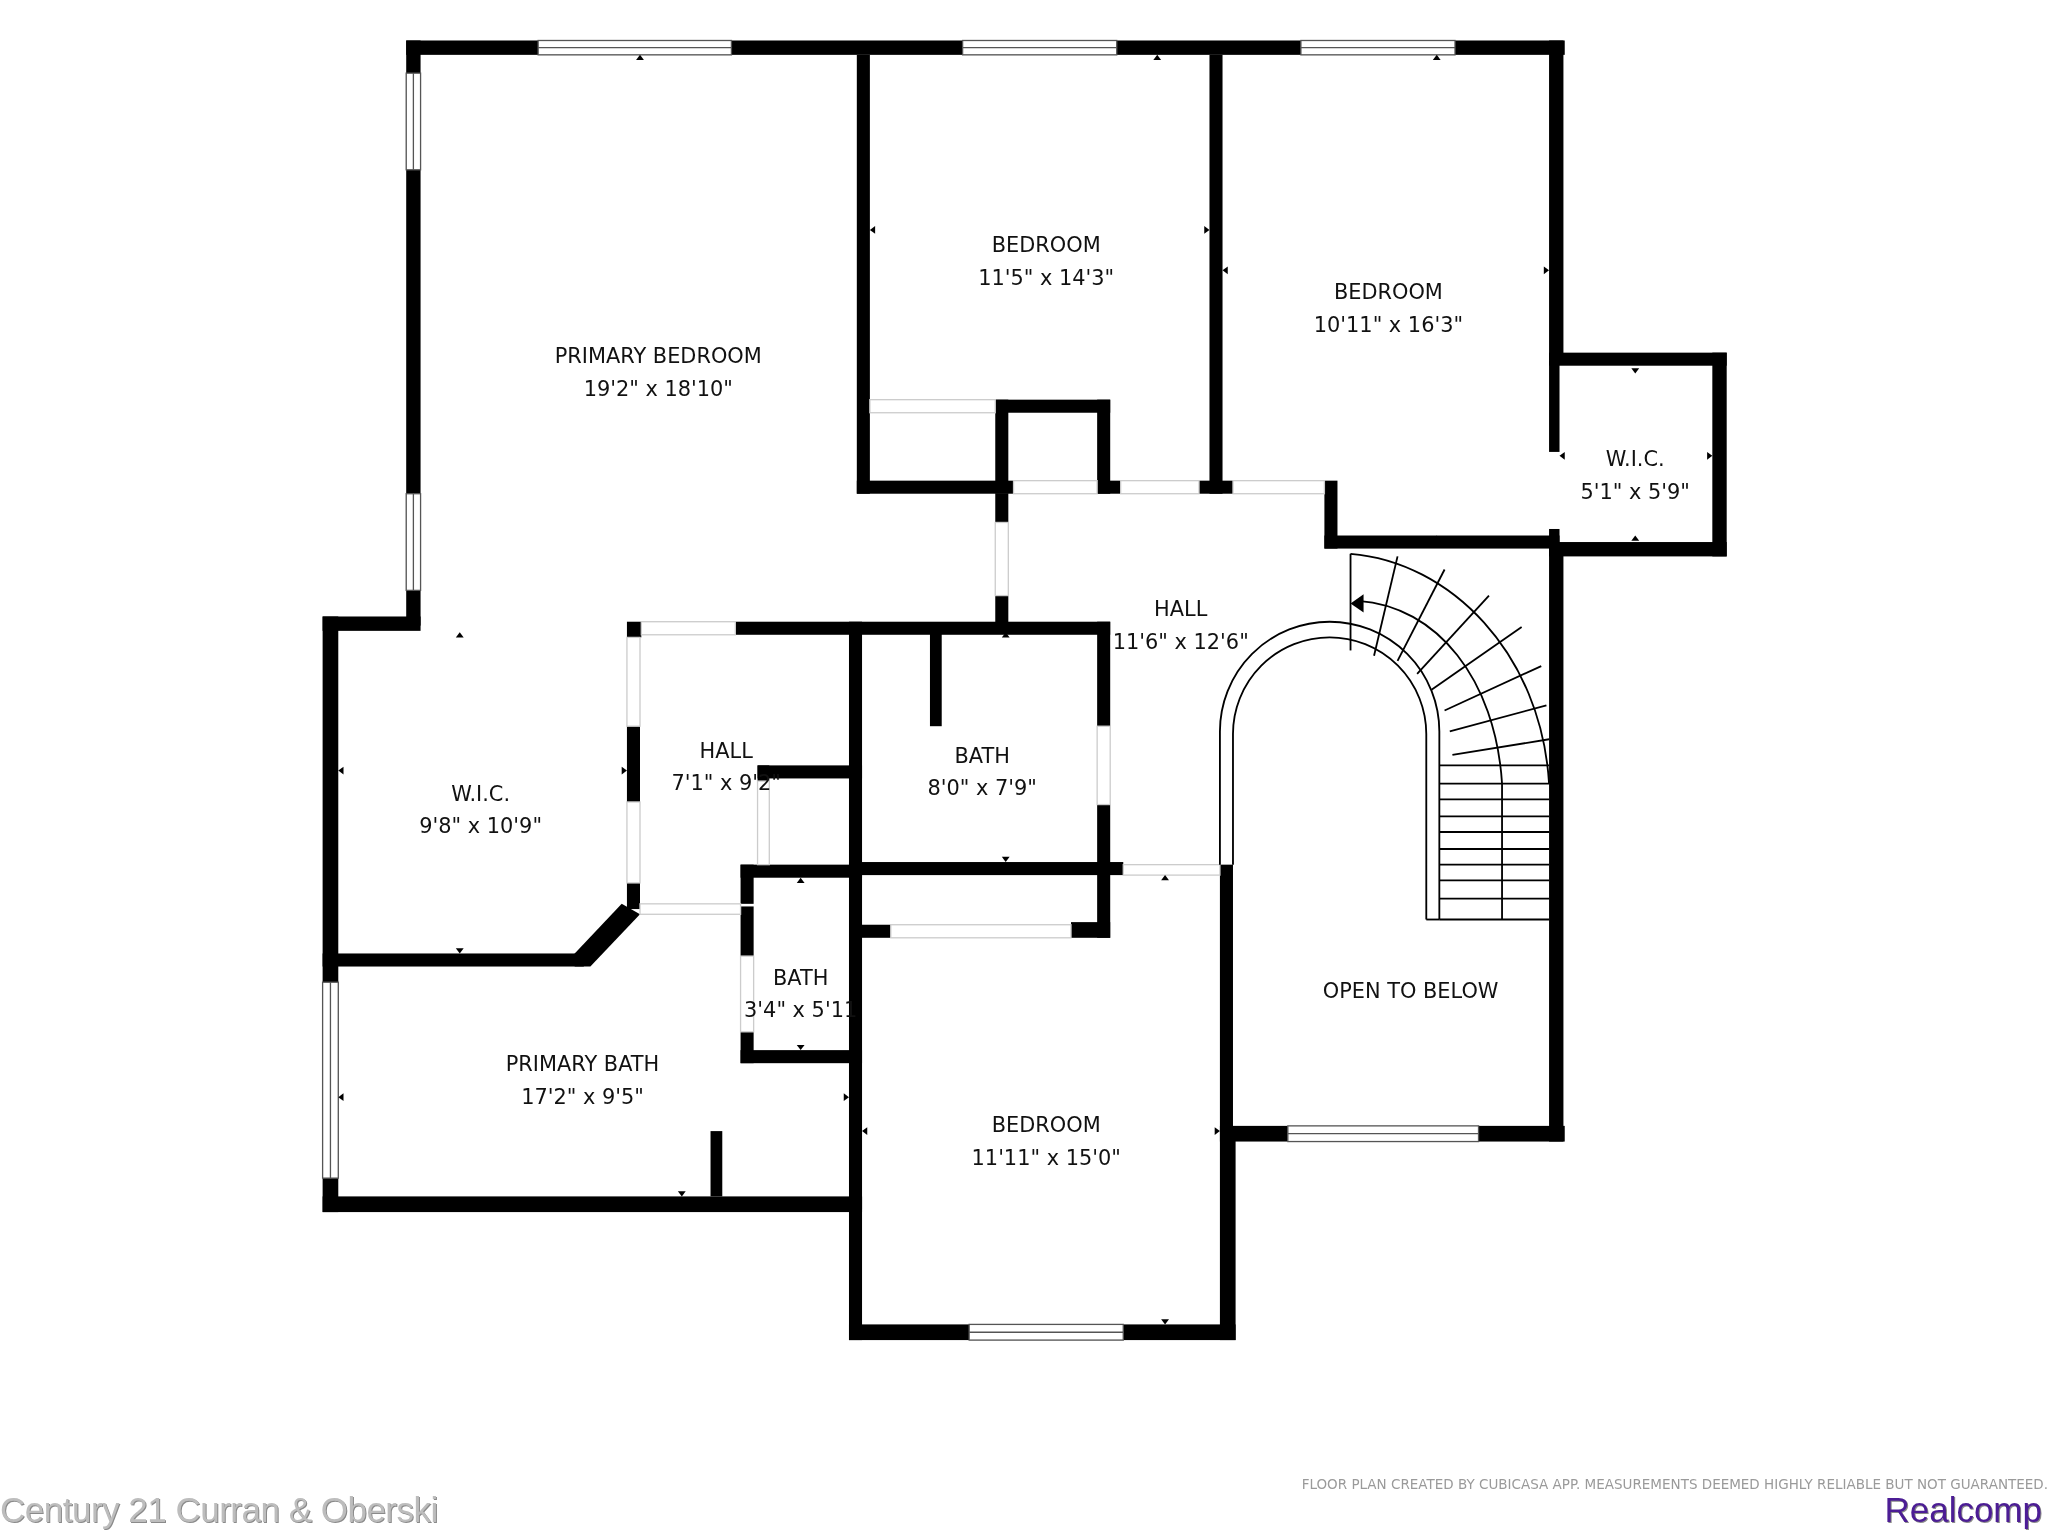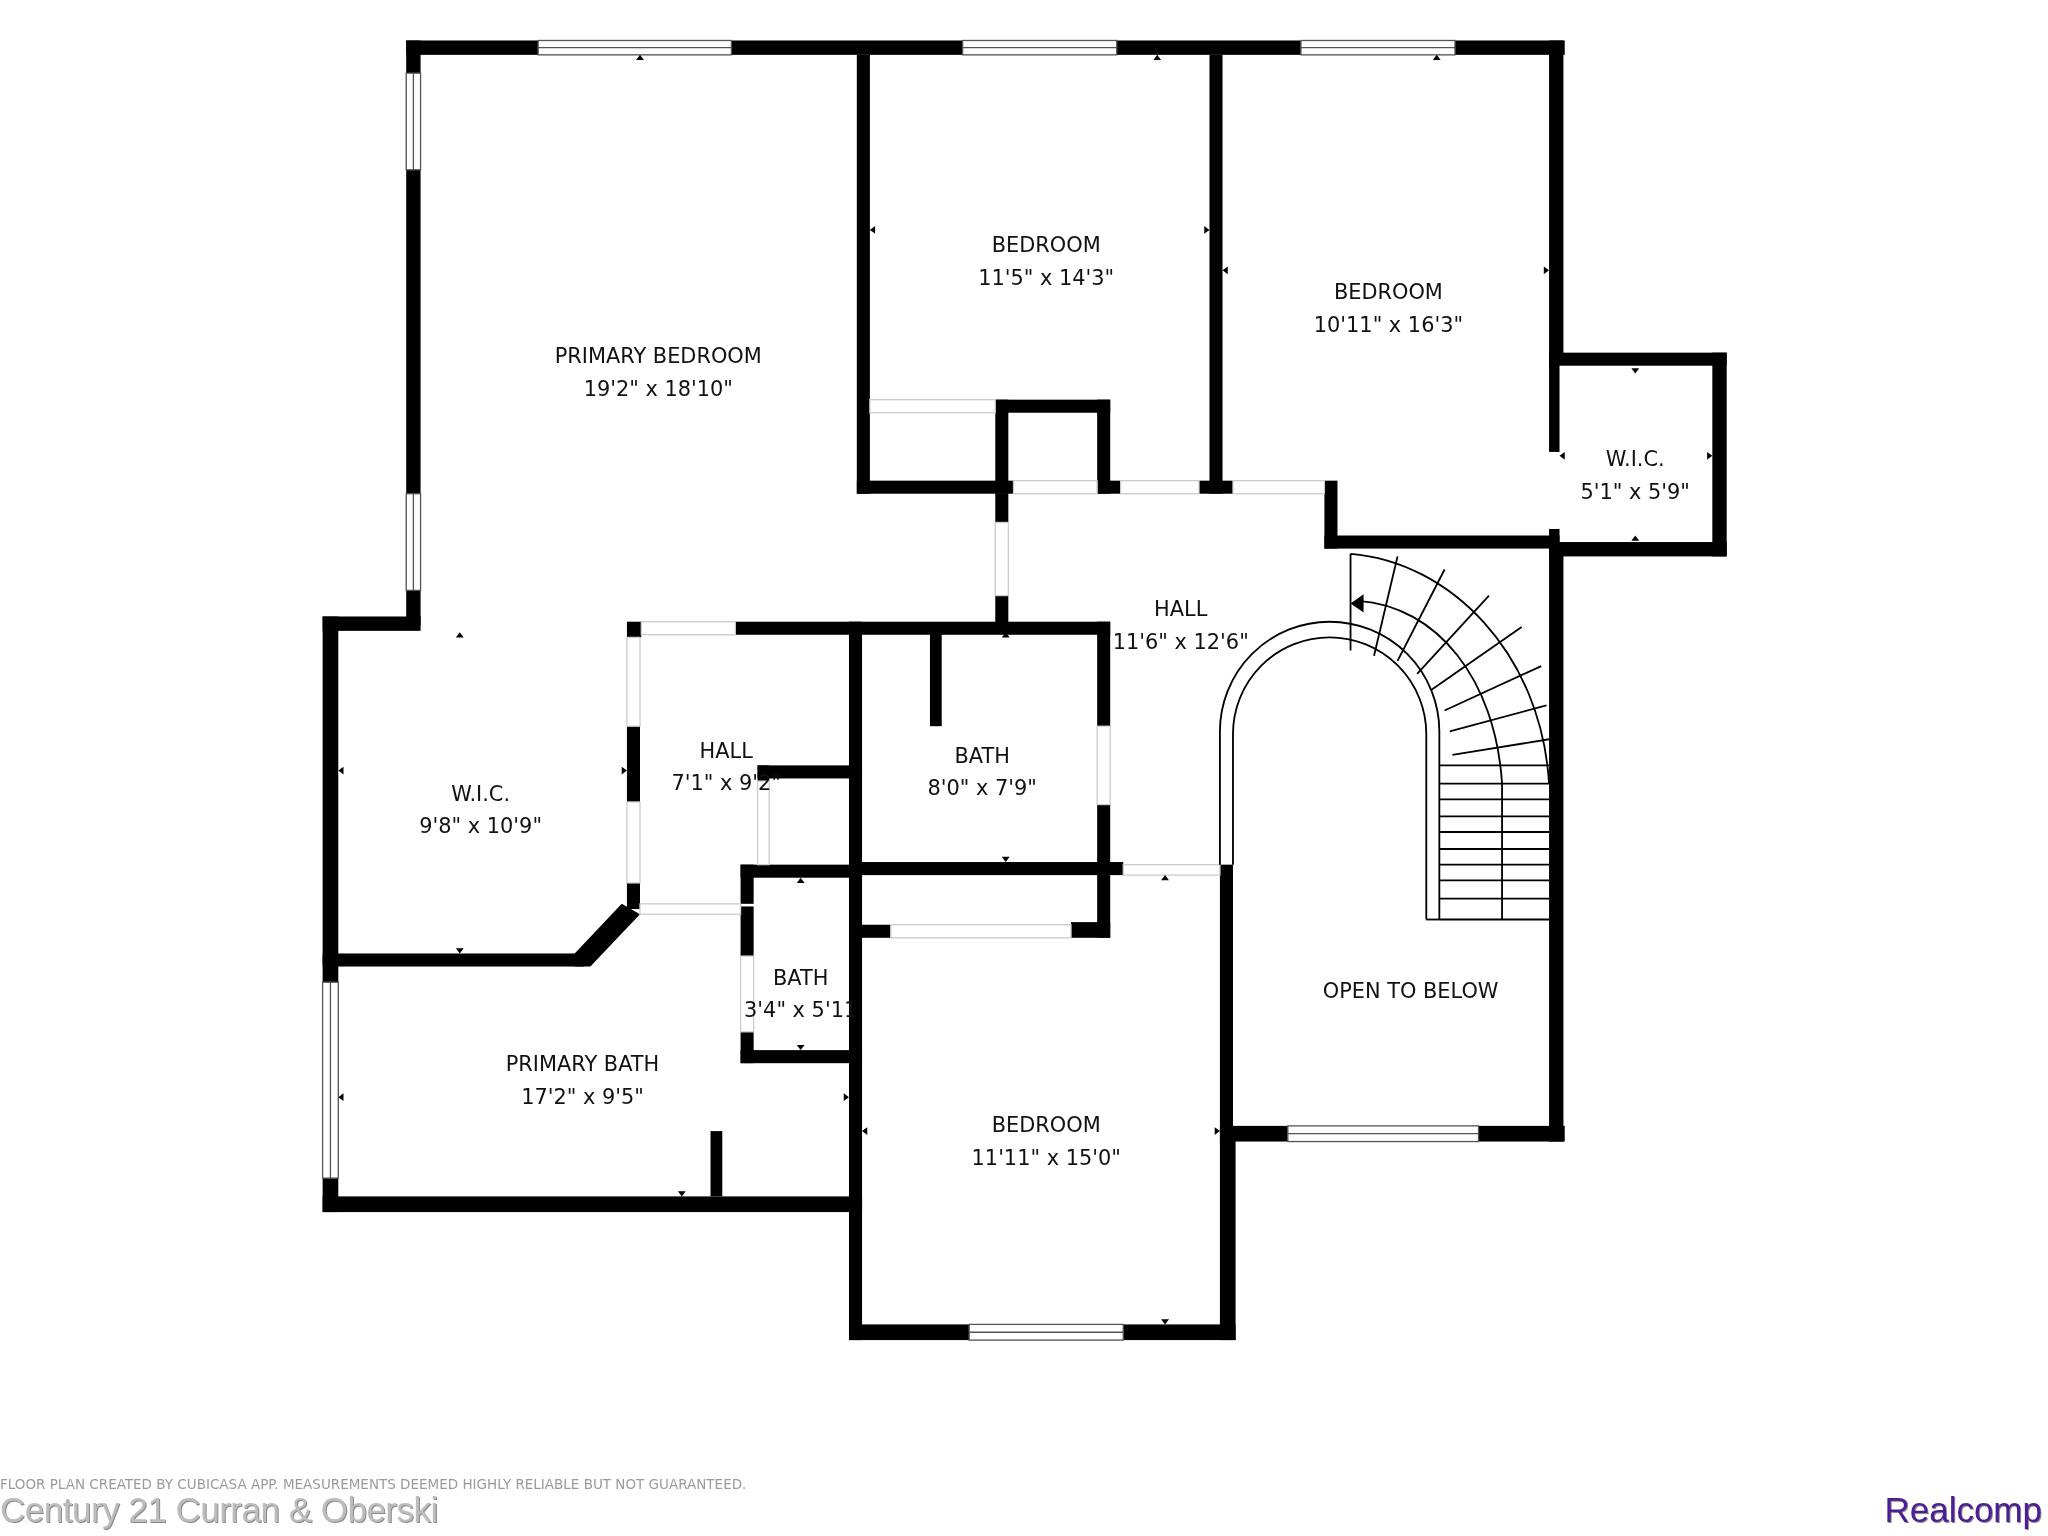--- a/index.html
+++ b/index.html
@@ -6,21 +6,21 @@
   body { width:2048px; height:1536px; position:relative; overflow:hidden; font-family:"DejaVu Sans", sans-serif; }
   #plan { position:absolute; left:0; top:0; width:2048px; height:1536px; }
   .wall { fill:#000; }
   .win { fill:#fff; stroke:#555; stroke-width:1; }
   .open { fill:#fff; stroke:#ccc; stroke-width:1; }
   .stair { fill:none; stroke:#000; stroke-width:1.4; }
   .lbl { font-family:"DejaVu Sans", sans-serif; font-size:16px; fill:#111; text-anchor:middle; }
   .mark { fill:#000; }
   .footer-left { position:absolute; left:0; bottom:6px; font-family:"Liberation Sans", sans-serif; font-size:35px; color:#bdbdbd; text-shadow:1px 1px 0 #8a8a8a; letter-spacing:-0.5px;margin-top:13px; }
   .footer-right { position:absolute; right:6px; bottom:6px; font-family:"Liberation Sans", sans-serif; font-size:35px; color:#4c1d95; text-shadow:1px 1px 0 #8a8a8a; }
-  .disclaimer { position:absolute; left:0; width:2048px; top:1476px; text-align:left; font-family:"DejaVu Sans", sans-serif; font-size:13.5px; color:#9a9a9a; letter-spacing:0; }
+  .disclaimer { position:absolute; left:0; width:2048px; top:1476px; text-align:right; font-family:"DejaVu Sans", sans-serif; font-size:13.5px; color:#9a9a9a; letter-spacing:0; }
 </style>
 </head>
 <body>
 
 <svg id="plan" viewBox="0 0 1568 1176" xmlns="http://www.w3.org/2000/svg">
 
   <g>
 
     <rect class="wall" x="311" y="31" width="887" height="11"></rect>
 

